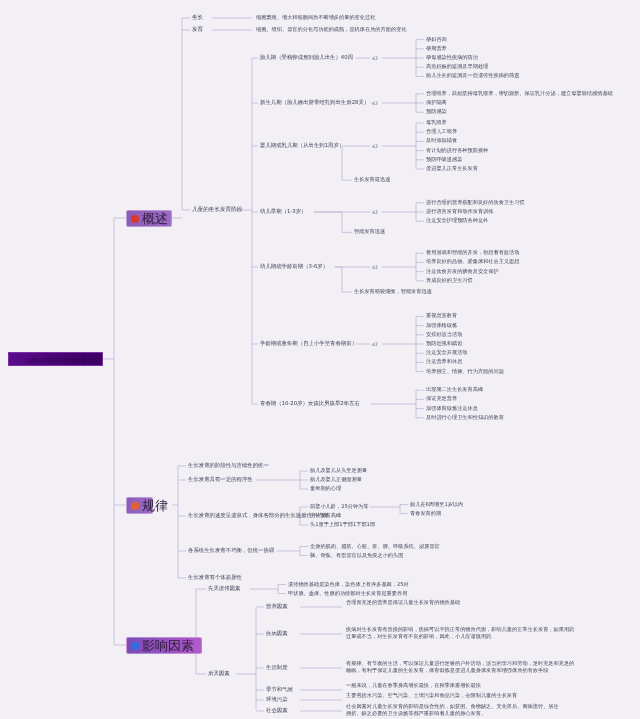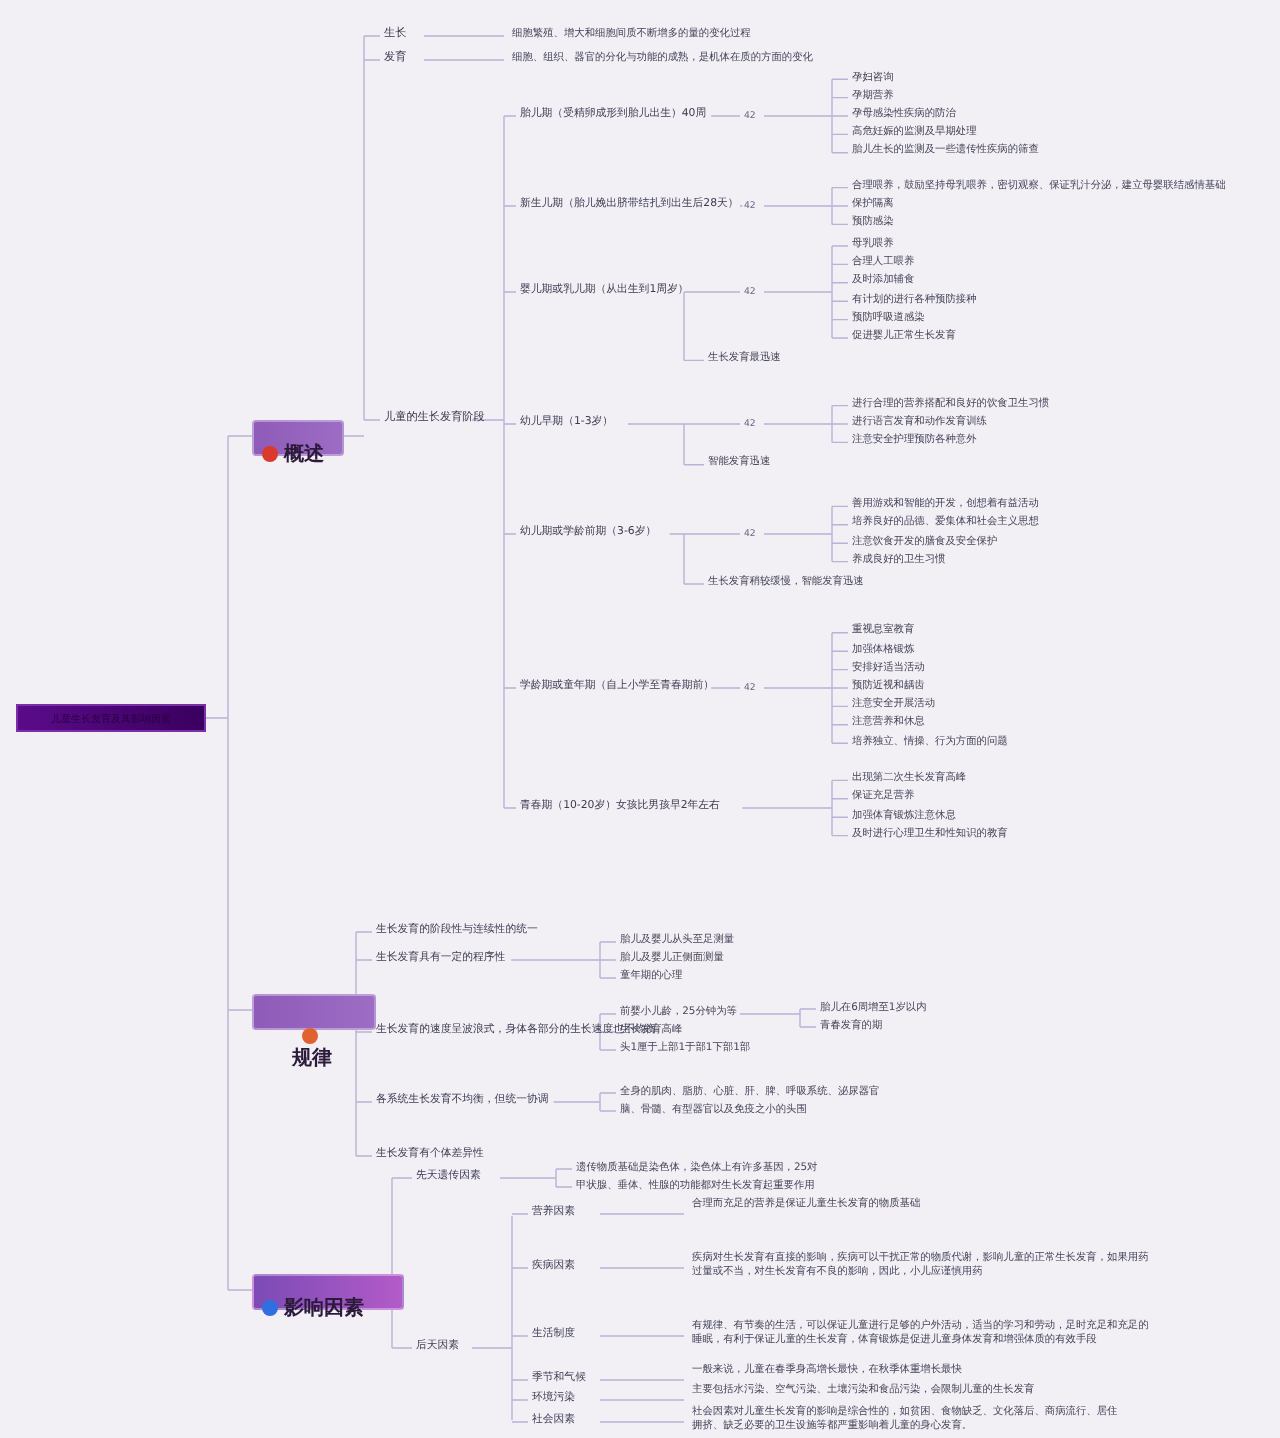--- a/index.html
+++ b/index.html
@@ -23,29 +23,29 @@
     color:#2a0040;
     font-size:5px;line-height:14px;
     text-align:center;letter-spacing:0px;
     white-space:nowrap;overflow:hidden;
   }
 
   
   .branch{
     height:17px;border-radius:2px;
     display:flex;align-items:center;
-    padding:16px 6px 0 4px;
-    color:#2b1a3a;font-size:10px;font-weight:bold;
+    padding:0 6px 0 4px;
+    color:#2b1a3a;font-size:13px;font-weight:normal;
     white-space:nowrap;
     border:1px solid rgba(255,255,255,.35);
   }
   .branch .dot{width:8px;height:8px;border-radius:50%;margin-right:3px;flex:0 0 auto;}
   .b1{left:126px;top:210px;width:46px;background:linear-gradient(90deg,#8e5cb8,#9d6cc4);}
   .b1 .dot{background:#d93a2b;}
-  .b2{left:126px;top:497px;width:62px;background:linear-gradient(90deg,#8e5cb8,#9d6cc4);flex-direction:column;}
+  .b2{left:126px;top:497px;width:27px;background:linear-gradient(90deg,#8e5cb8,#9d6cc4);}
   .b2 .dot{background:#e2622f;}
   .b3{left:126px;top:637px;width:76px;background:linear-gradient(90deg,#7b4bb5,#b35bc9);}
   .b3 .dot{background:#2f6fe0;}
 
   
   .t{
     position:absolute;
     color:#3b3b4d;
     font-size:5.4px;
     line-height:7.4px;

